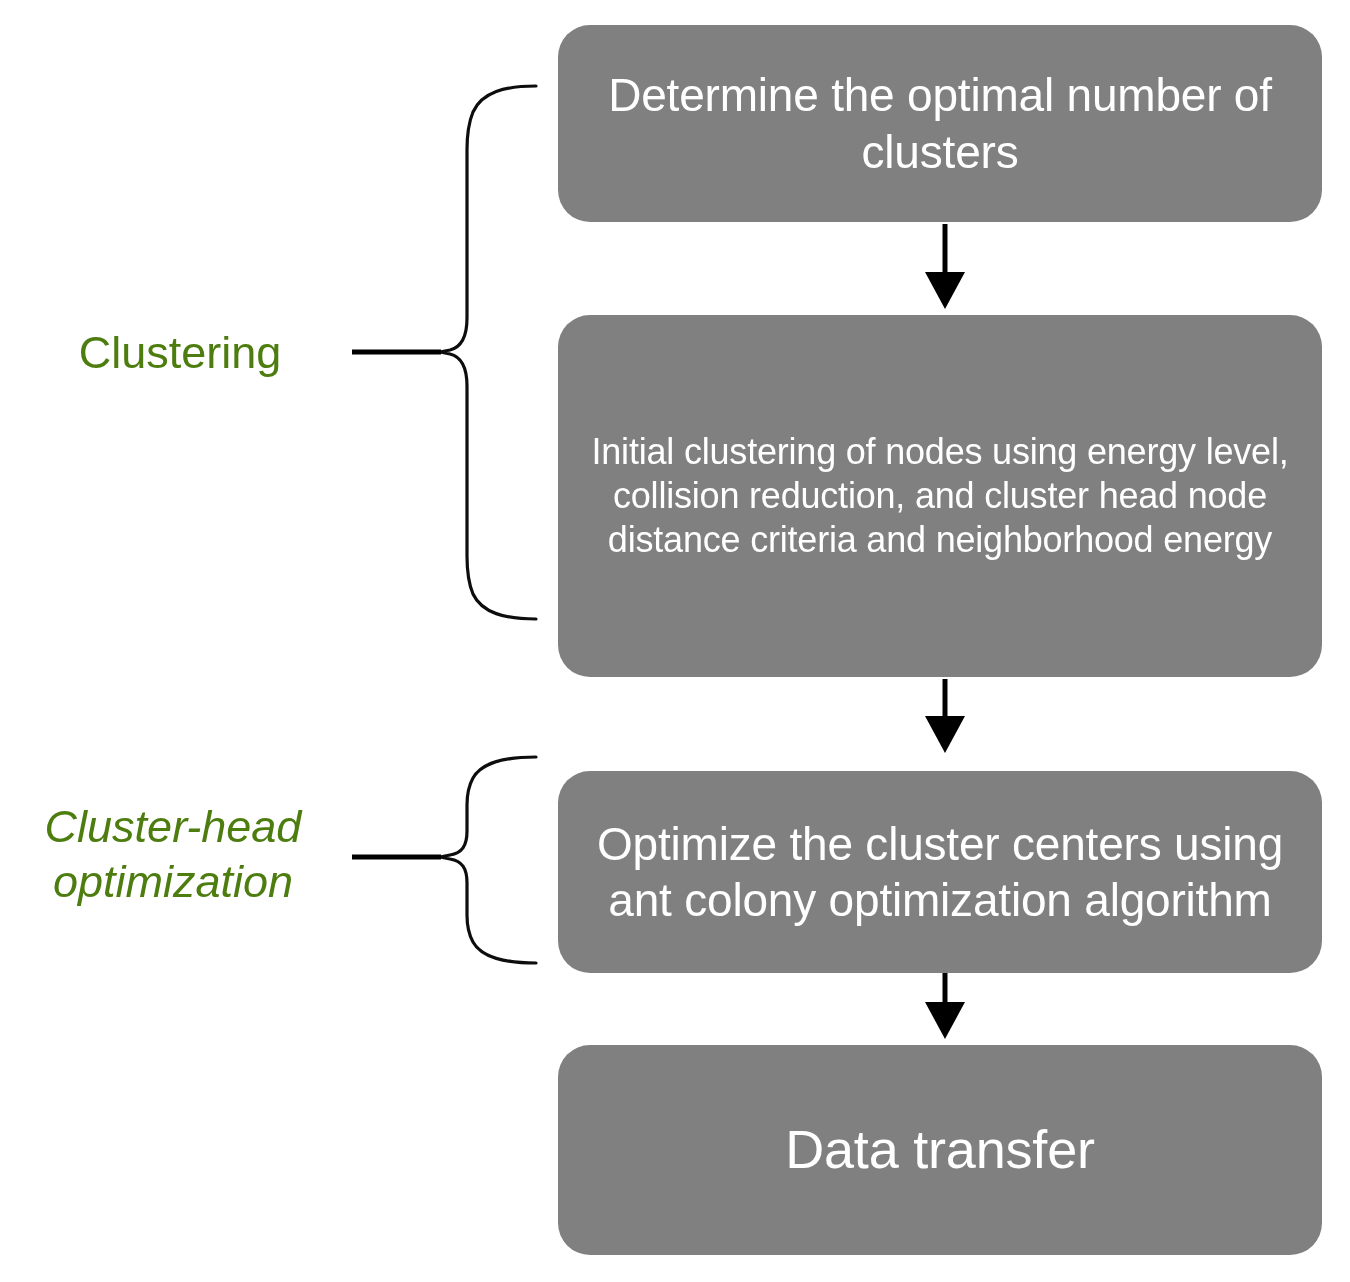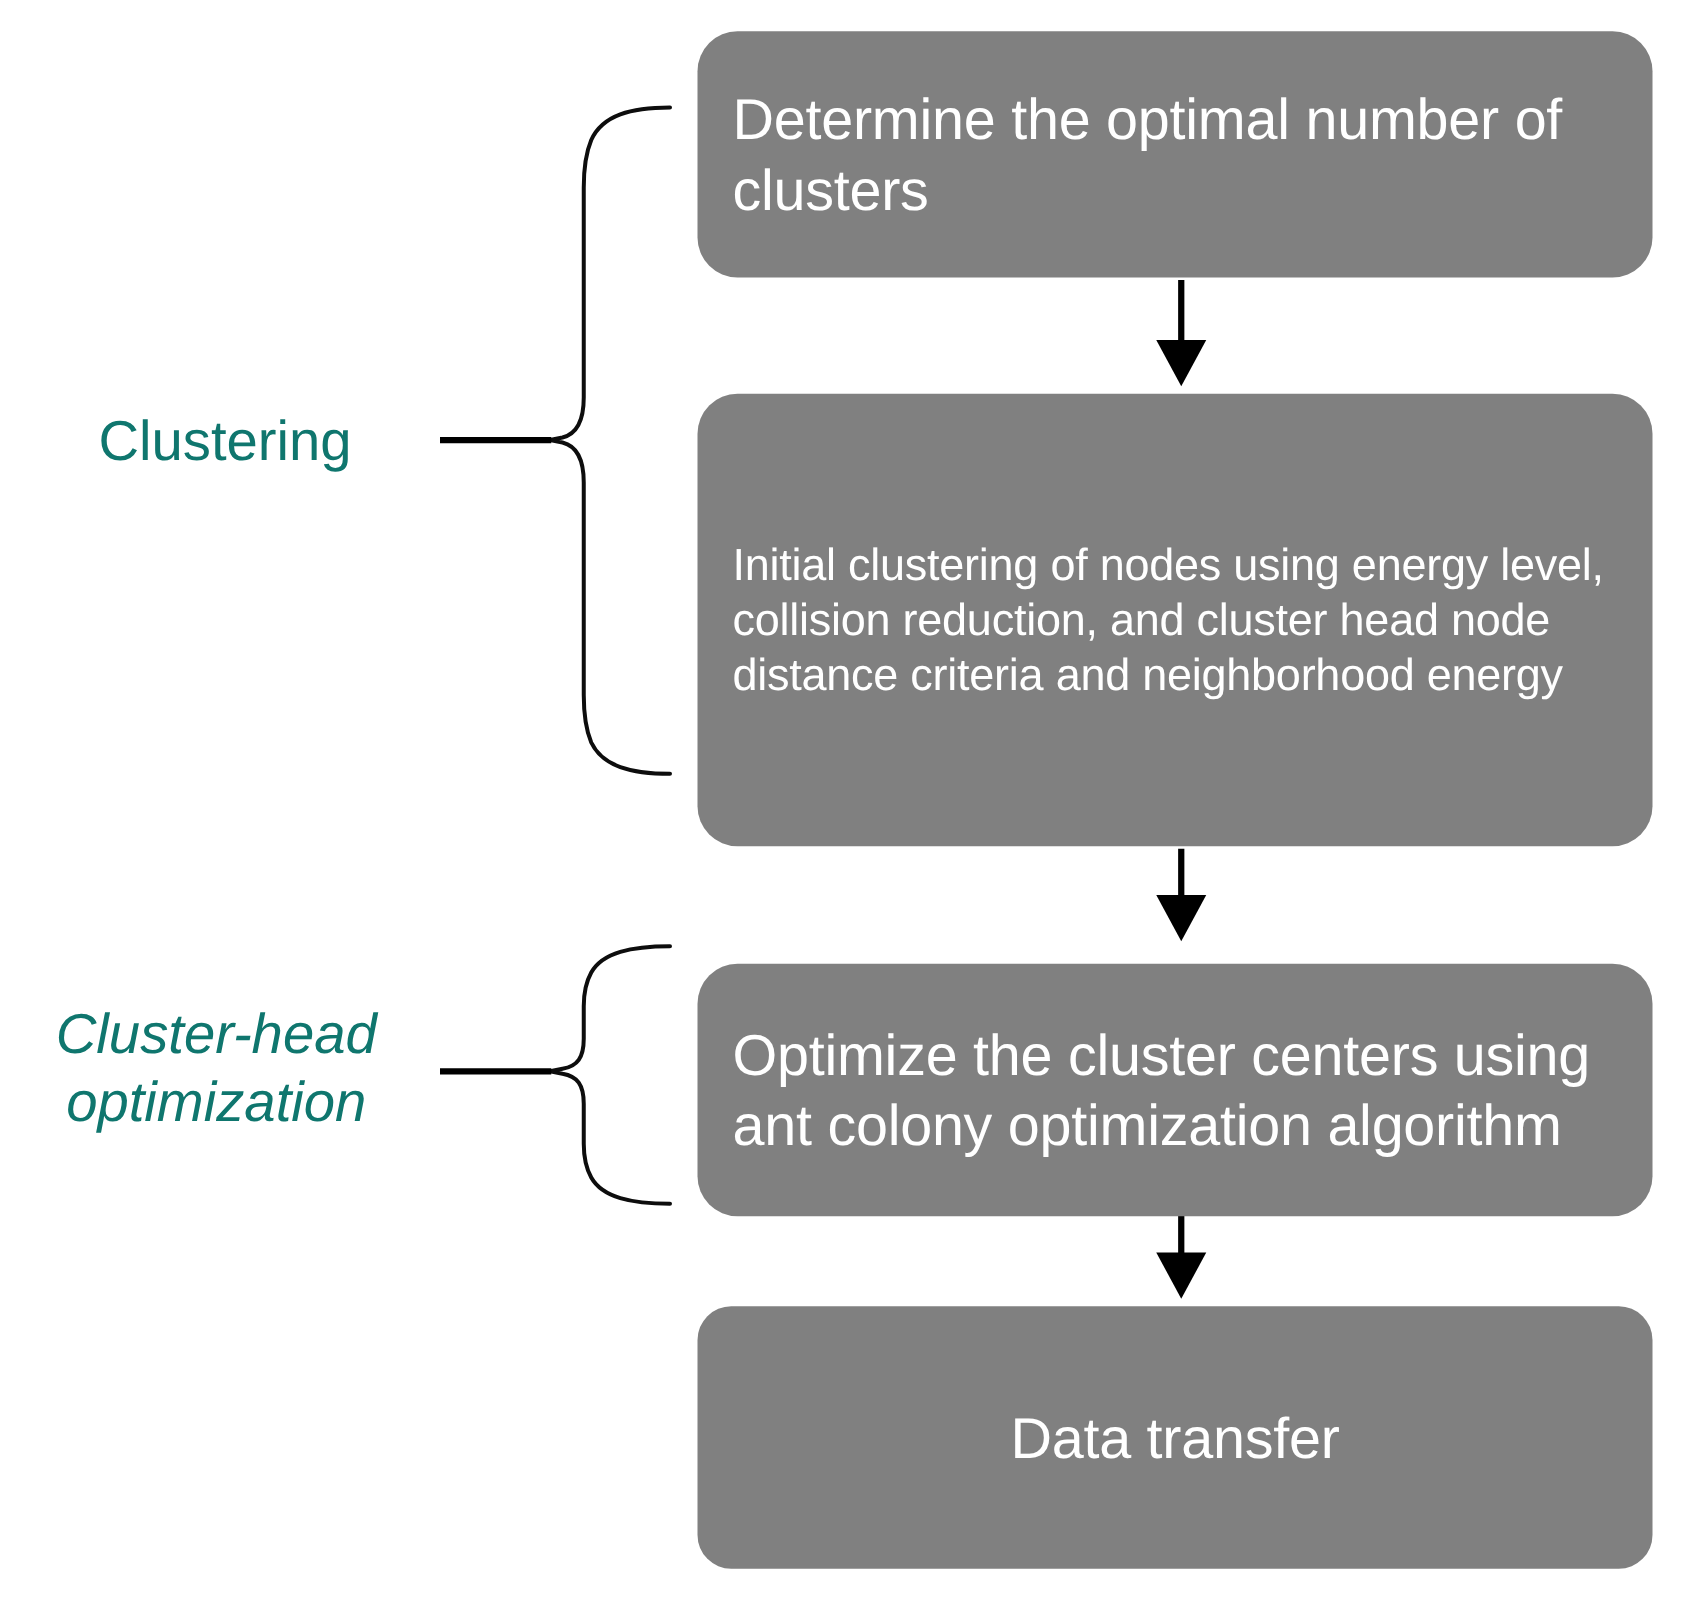--- a/index.html
+++ b/index.html
@@ -19,33 +19,34 @@
   }
   .stage-box {
     position: absolute;
     background: #808080;
     border-radius: 32px;
     display: flex;
     align-items: center;
     justify-content: center;
     box-sizing: border-box;
     color: #ffffff;
+    text-align: center;
     line-height: 1.22;
     font-weight: 400;
     padding: 6px 28px;
     letter-spacing: -0.2px;
   }
   #box-1 { left: 558px; top: 25px;   width: 764px; height: 197px; font-size: 46px; }
   #box-2 { left: 558px; top: 315px;  width: 764px; height: 362px; font-size: 36px; }
   #box-3 { left: 558px; top: 771px;  width: 764px; height: 202px; font-size: 46px; }
-  #box-4 { left: 558px; top: 1045px; width: 764px; height: 210px; font-size: 46px; border-radius: 27px; }
+  #box-4 { left: 558px; top: 1045px; width: 764px; height: 210px; font-size: 54px; }
 
   .group-label {
     position: absolute;
-    color: #0f766e;
+    color: #4d7c0f;
     font-size: 45px;
     line-height: 1.22;
     text-align: center;
     white-space: pre-line;
   }
   #label-clustering {
     left: 30px;
     top: 326px;
     width: 300px;
   }

